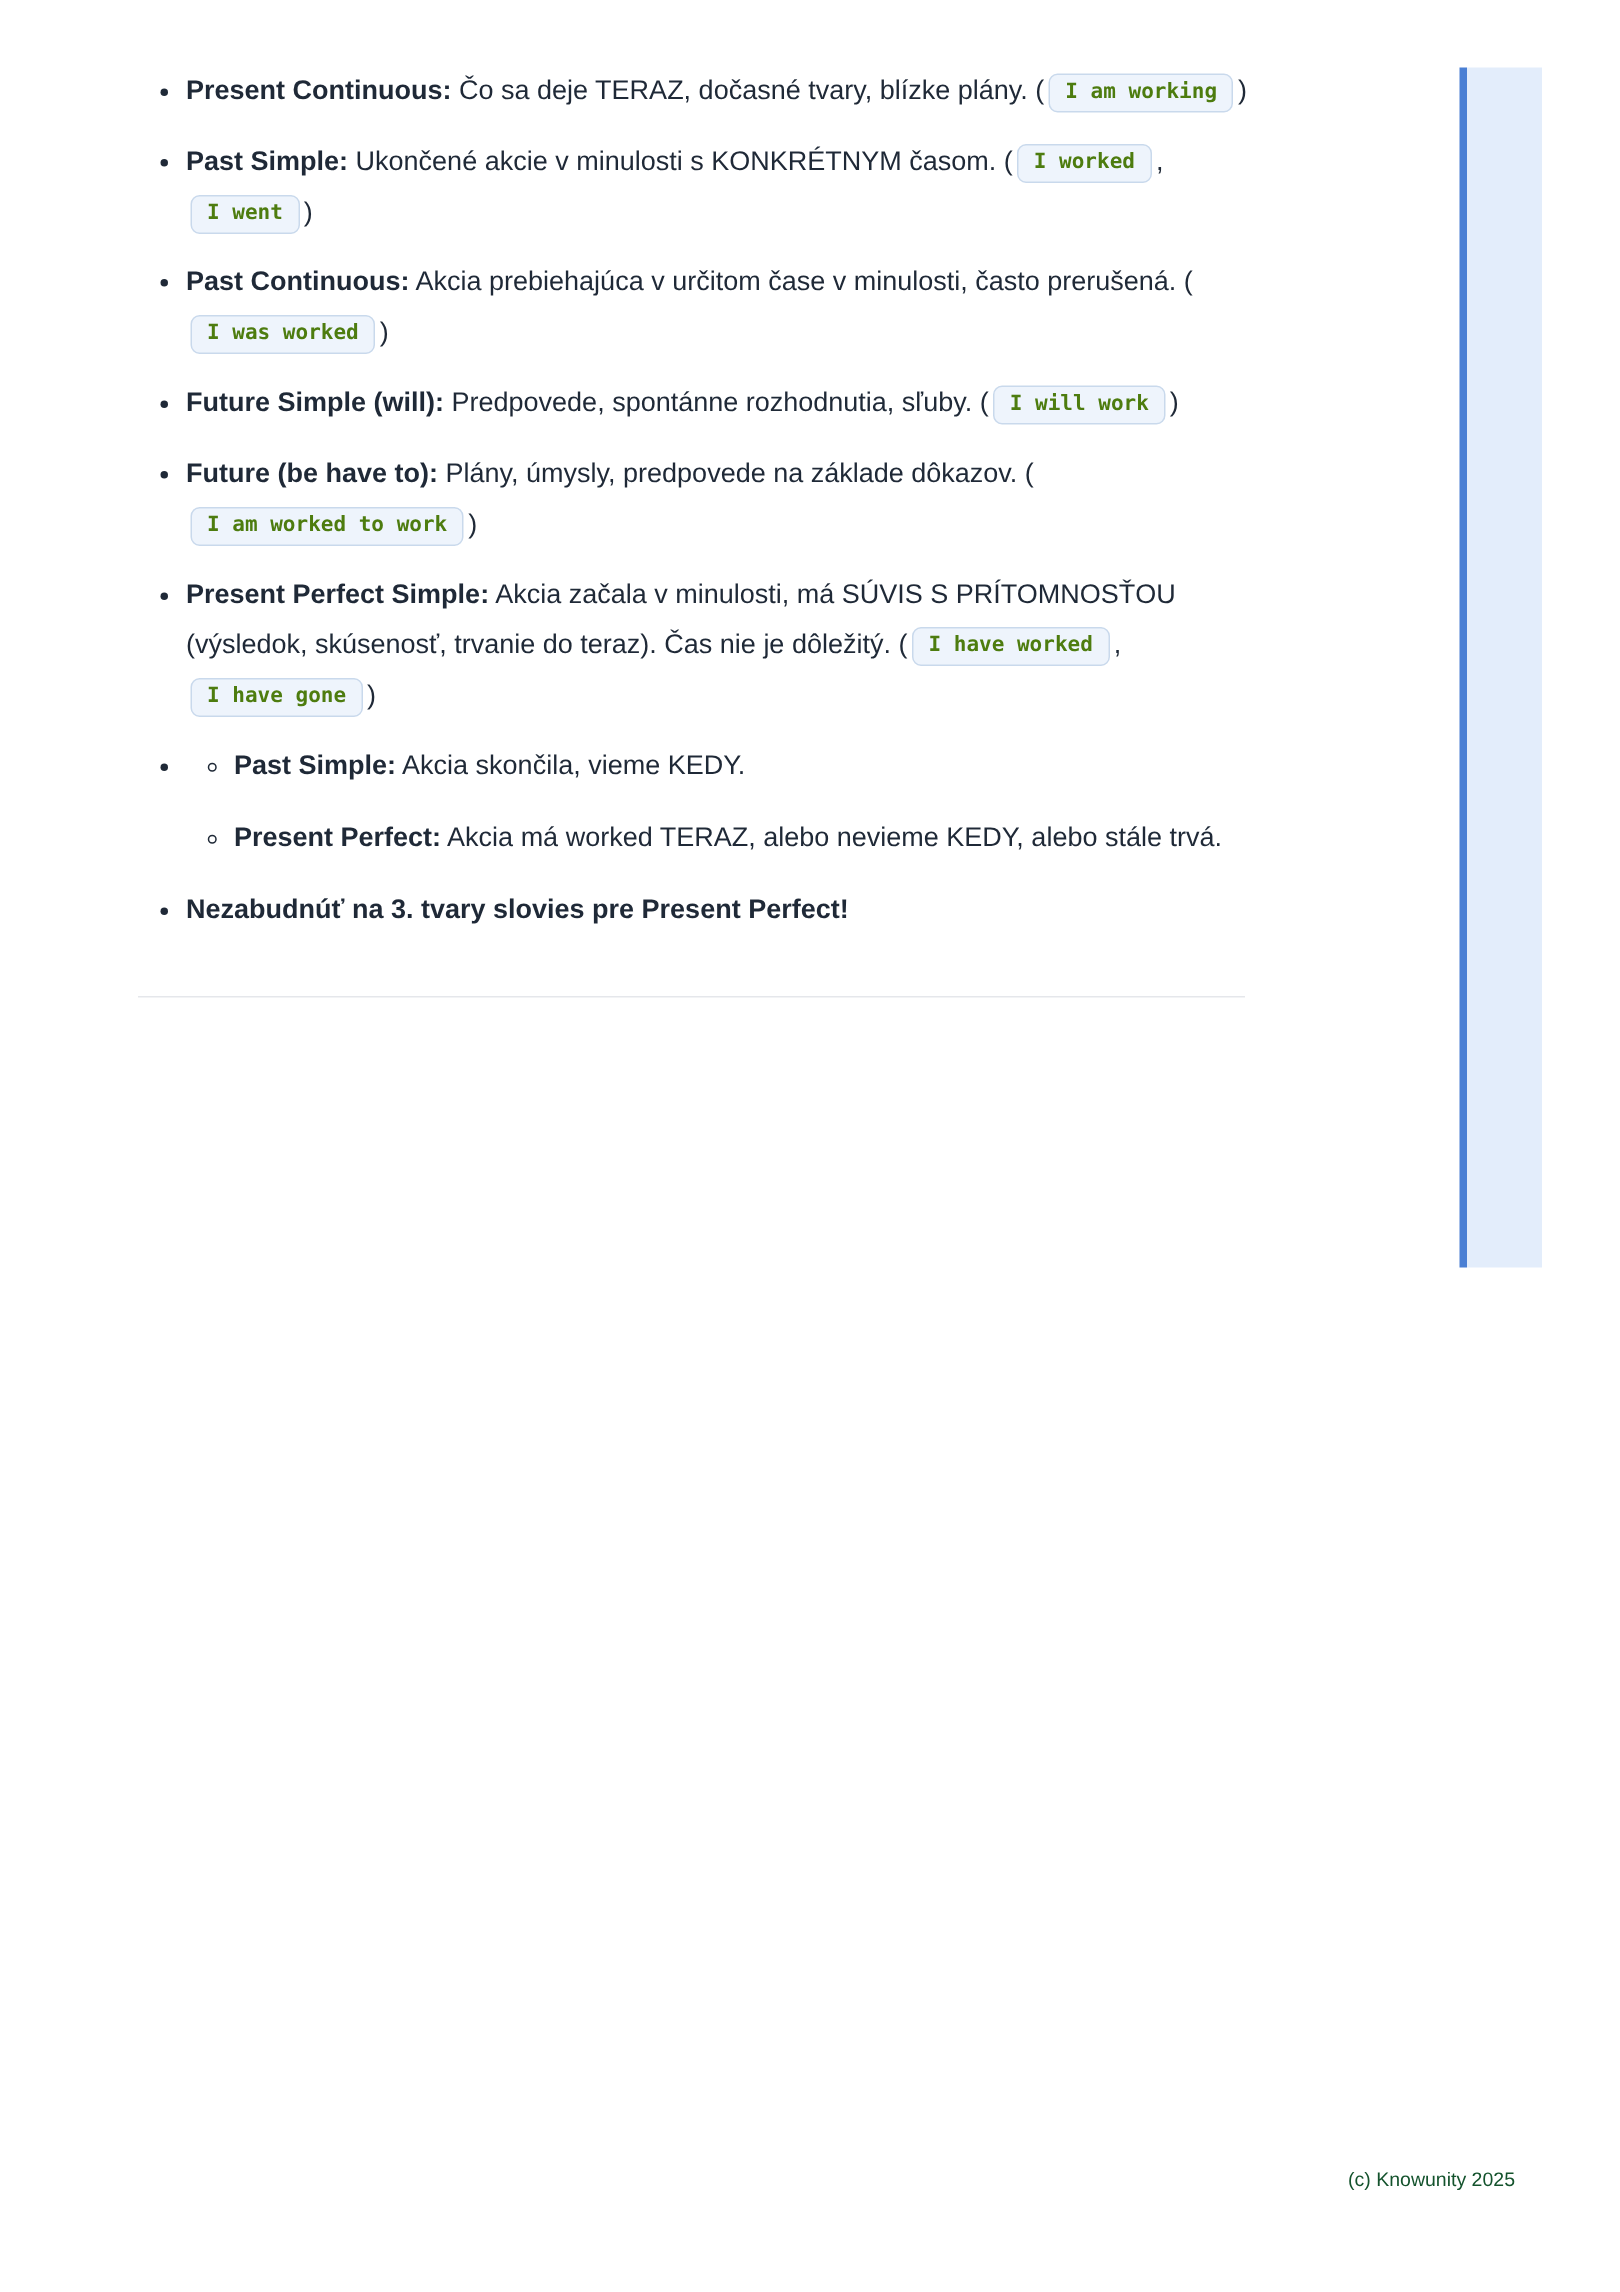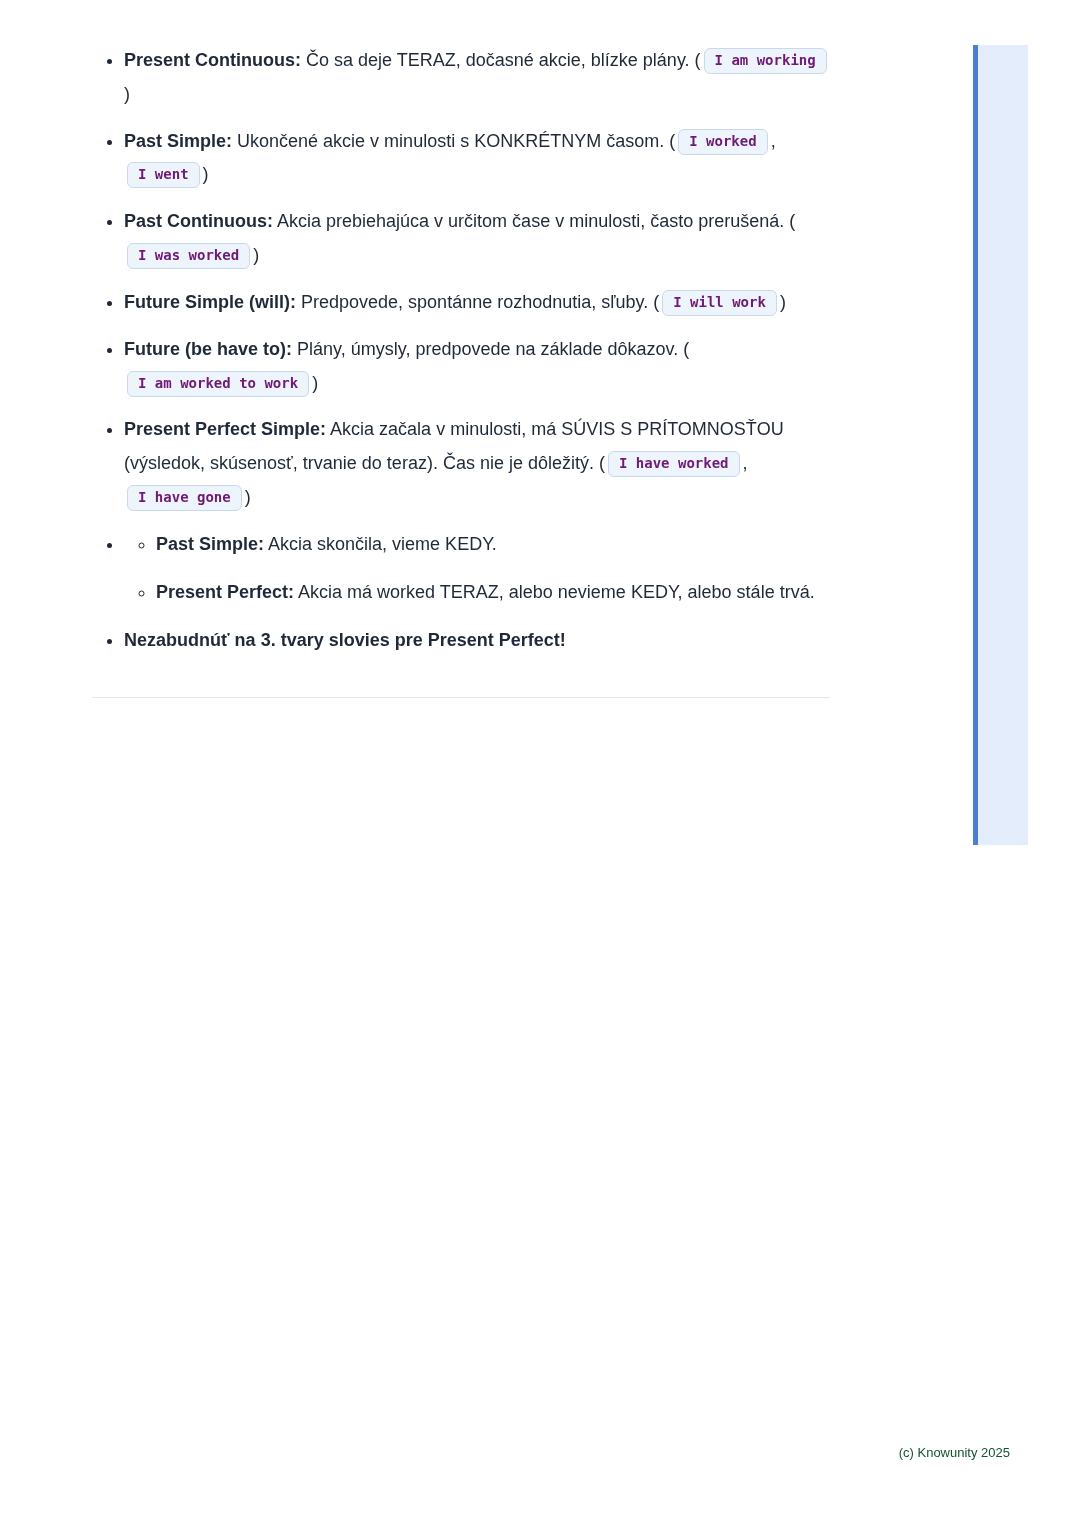--- a/index.html
+++ b/index.html
@@ -37,21 +37,21 @@
   ul.sublist > li {
     margin-bottom: 14px;
   }
   .seg-bold { font-weight: 700; }
   .seg-text { font-weight: 400; }
   .seg-code {
     display: inline-block;
     font-family: "DejaVu Sans Mono", monospace;
     font-size: 14px;
     font-weight: 700;
-    color: #701a75;
+    color: #4d7c0f;
     background: #eef4fc;
     border: 1px solid #c9d9ec;
     border-radius: 6px;
     padding: 1px 10px 2px;
     margin: 0 3px;
     line-height: 1.5;
     white-space: nowrap;
     vertical-align: 1px;
   }
   hr.divider {
@@ -82,21 +82,21 @@
     bottom: 68px;
     font-size: 13px;
     color: #14532d;
   }
 </style>
 </head>
 <body>
 
 <div class="content">
   <ul class="main-list" id="list-root">
-      <li><span class="seg-bold">Present Continuous:</span><span class="seg-text"> Čo sa deje TERAZ, dočasné akcie, blízke plány. (</span><span class="seg-code">I am working</span><span class="seg-text">)</span></li>
+      <li><span class="seg-bold">Present Continuous:</span><span class="seg-text"> Čo sa deje TERAZ, dočasné tvary, blízke plány. (</span><span class="seg-code">I am working</span><span class="seg-text">)</span></li>
       <li><span class="seg-bold">Past Simple:</span><span class="seg-text"> Ukončené akcie v minulosti s KONKRÉTNYM časom. (</span><span class="seg-code">I worked</span><span class="seg-text">, </span><span class="seg-code">I went</span><span class="seg-text">)</span></li>
       <li><span class="seg-bold">Past Continuous:</span><span class="seg-text"> Akcia prebiehajúca v určitom čase v minulosti, často prerušená. (</span><span class="seg-code">I was worked</span><span class="seg-text">)</span></li>
       <li><span class="seg-bold">Future Simple (will):</span><span class="seg-text"> Predpovede, spontánne rozhodnutia, sľuby. (</span><span class="seg-code">I will work</span><span class="seg-text">)</span></li>
       <li><span class="seg-bold">Future (be have to):</span><span class="seg-text"> Plány, úmysly, predpovede na základe dôkazov. (</span><span class="seg-code">I am worked to work</span><span class="seg-text">)</span></li>
       <li><span class="seg-bold">Present Perfect Simple:</span><span class="seg-text"> Akcia začala v minulosti, má SÚVIS S PRÍTOMNOSŤOU (výsledok, skúsenosť, trvanie do teraz). Čas nie je dôležitý. (</span><span class="seg-code">I have worked</span><span class="seg-text">, </span><span class="seg-code">I have gone</span><span class="seg-text">)</span></li>
       <li><ul class="sublist">
           <li><span class="seg-bold">Past Simple:</span><span class="seg-text"> Akcia skončila, vieme KEDY.</span></li>
           <li><span class="seg-bold">Present Perfect:</span><span class="seg-text"> Akcia má worked TERAZ, alebo nevieme KEDY, alebo stále trvá.</span></li>
         </ul></li>
       <li><span class="seg-bold">Nezabudnúť na 3. tvary slovies pre Present Perfect!</span></li>

